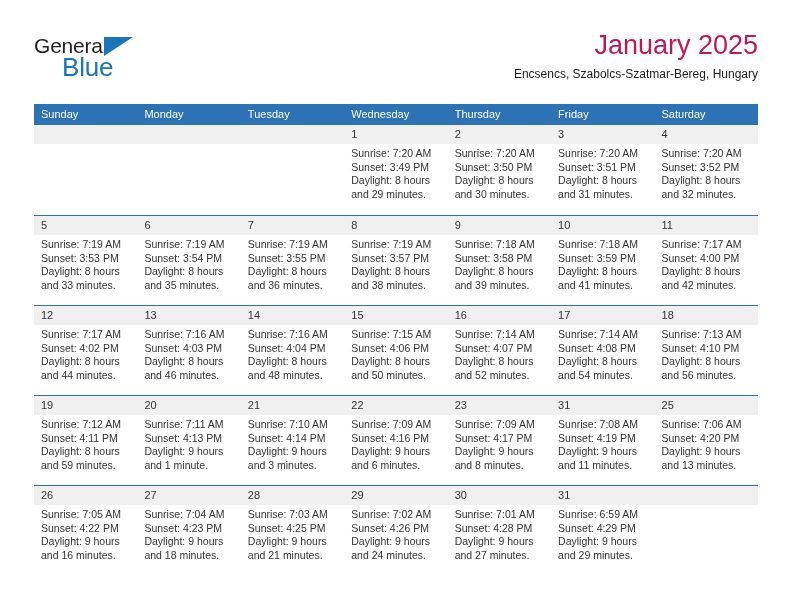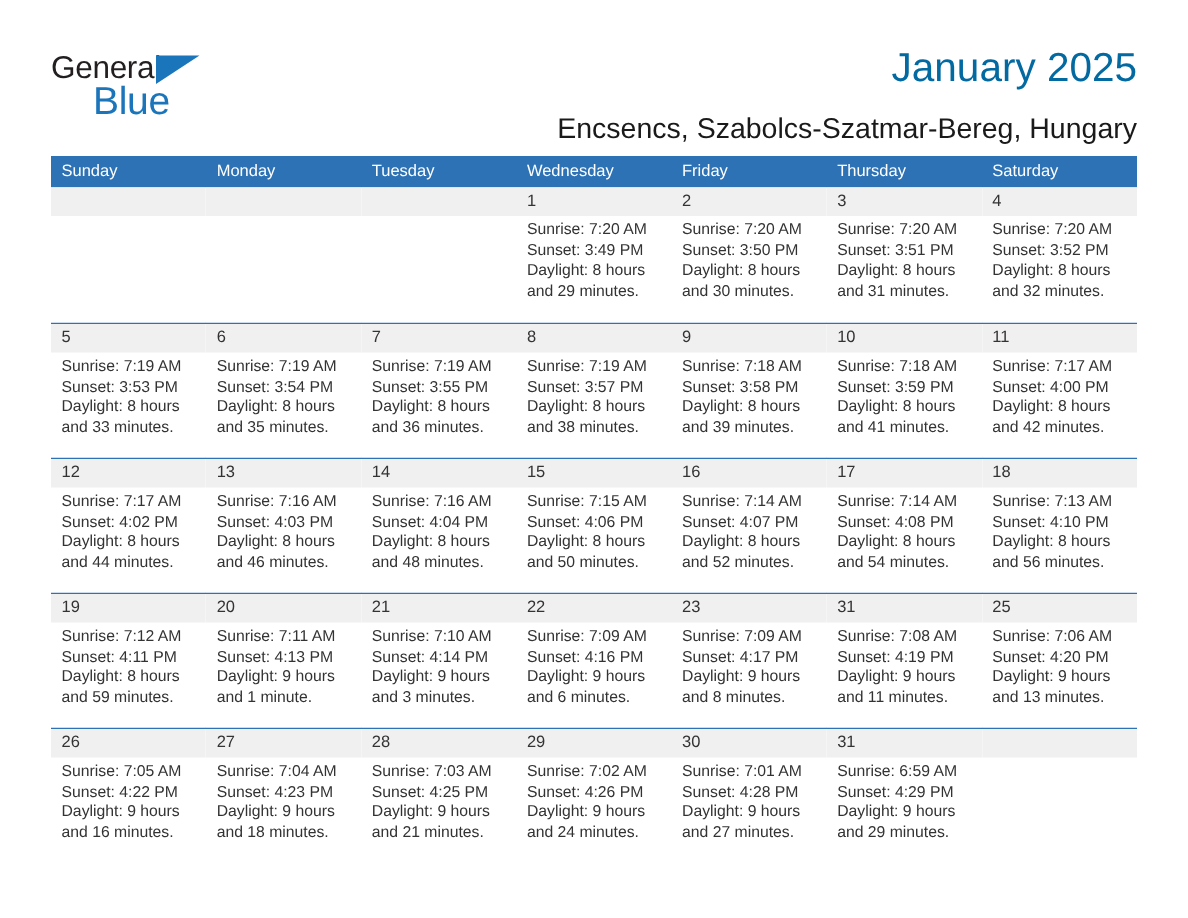--- a/index.html
+++ b/index.html
@@ -65,28 +65,28 @@
   }
 
   .title-wrap {
     position: absolute;
     right: 0;
     top: 0;
     text-align: right;
   }
   .cal-title {
     font-size: 27px;
-    color: #0369a1;
+    color: #be185d;
     line-height: 34px;
     white-space: nowrap;
     font-weight: normal;
   }
   .cal-subtitle {
-    margin-top: 16px;
-    font-size: 19px;
+    margin-top: 4px;
+    font-size: 12px;
     color: #1a1a1a;
     line-height: 17px;
     white-space: nowrap;
   }
 
   
   .calendar {
     position: absolute;
     left: 34px;
     top: 104px;
@@ -157,22 +157,22 @@
 
   </div>
 
   <div class="calendar">
 
     <div class="cal-head">
       <div class="hcell">Sunday</div>
       <div class="hcell">Monday</div>
       <div class="hcell">Tuesday</div>
       <div class="hcell">Wednesday</div>
+      <div class="hcell">Thursday</div>
       <div class="hcell">Friday</div>
-      <div class="hcell">Thursday</div>
       <div class="hcell">Saturday</div>
     </div>
 
     <div id="weeks-container">
         <div class="week first">
           <div class="day empty">
             <div class="day-num-band"></div>
           </div>
           <div class="day empty">
             <div class="day-num-band"></div>

